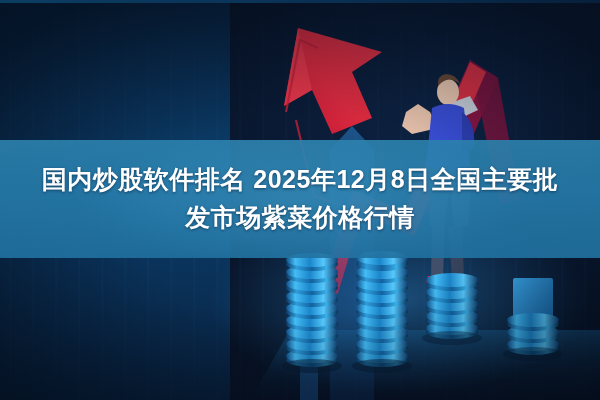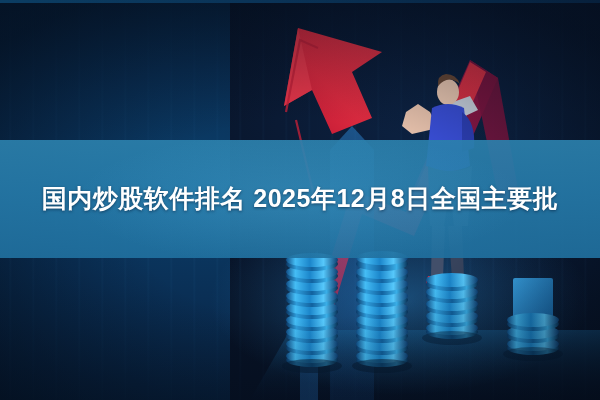--- a/index.html
+++ b/index.html
@@ -256,15 +256,16 @@
   </svg>
 
   <div class="bg-vignette"></div>
   <div class="topline"></div>
 
   <div class="band"></div>
   <div class="band-glow"></div>
 
   <div class="title-wrap">
     <div class="title-line">国内炒股软件排名 2025年12月8日全国主要批</div>
+    <div class="title-line">发市场紫菜价格行情</div>
   </div>
 
 </div>
 
 </body></html>

